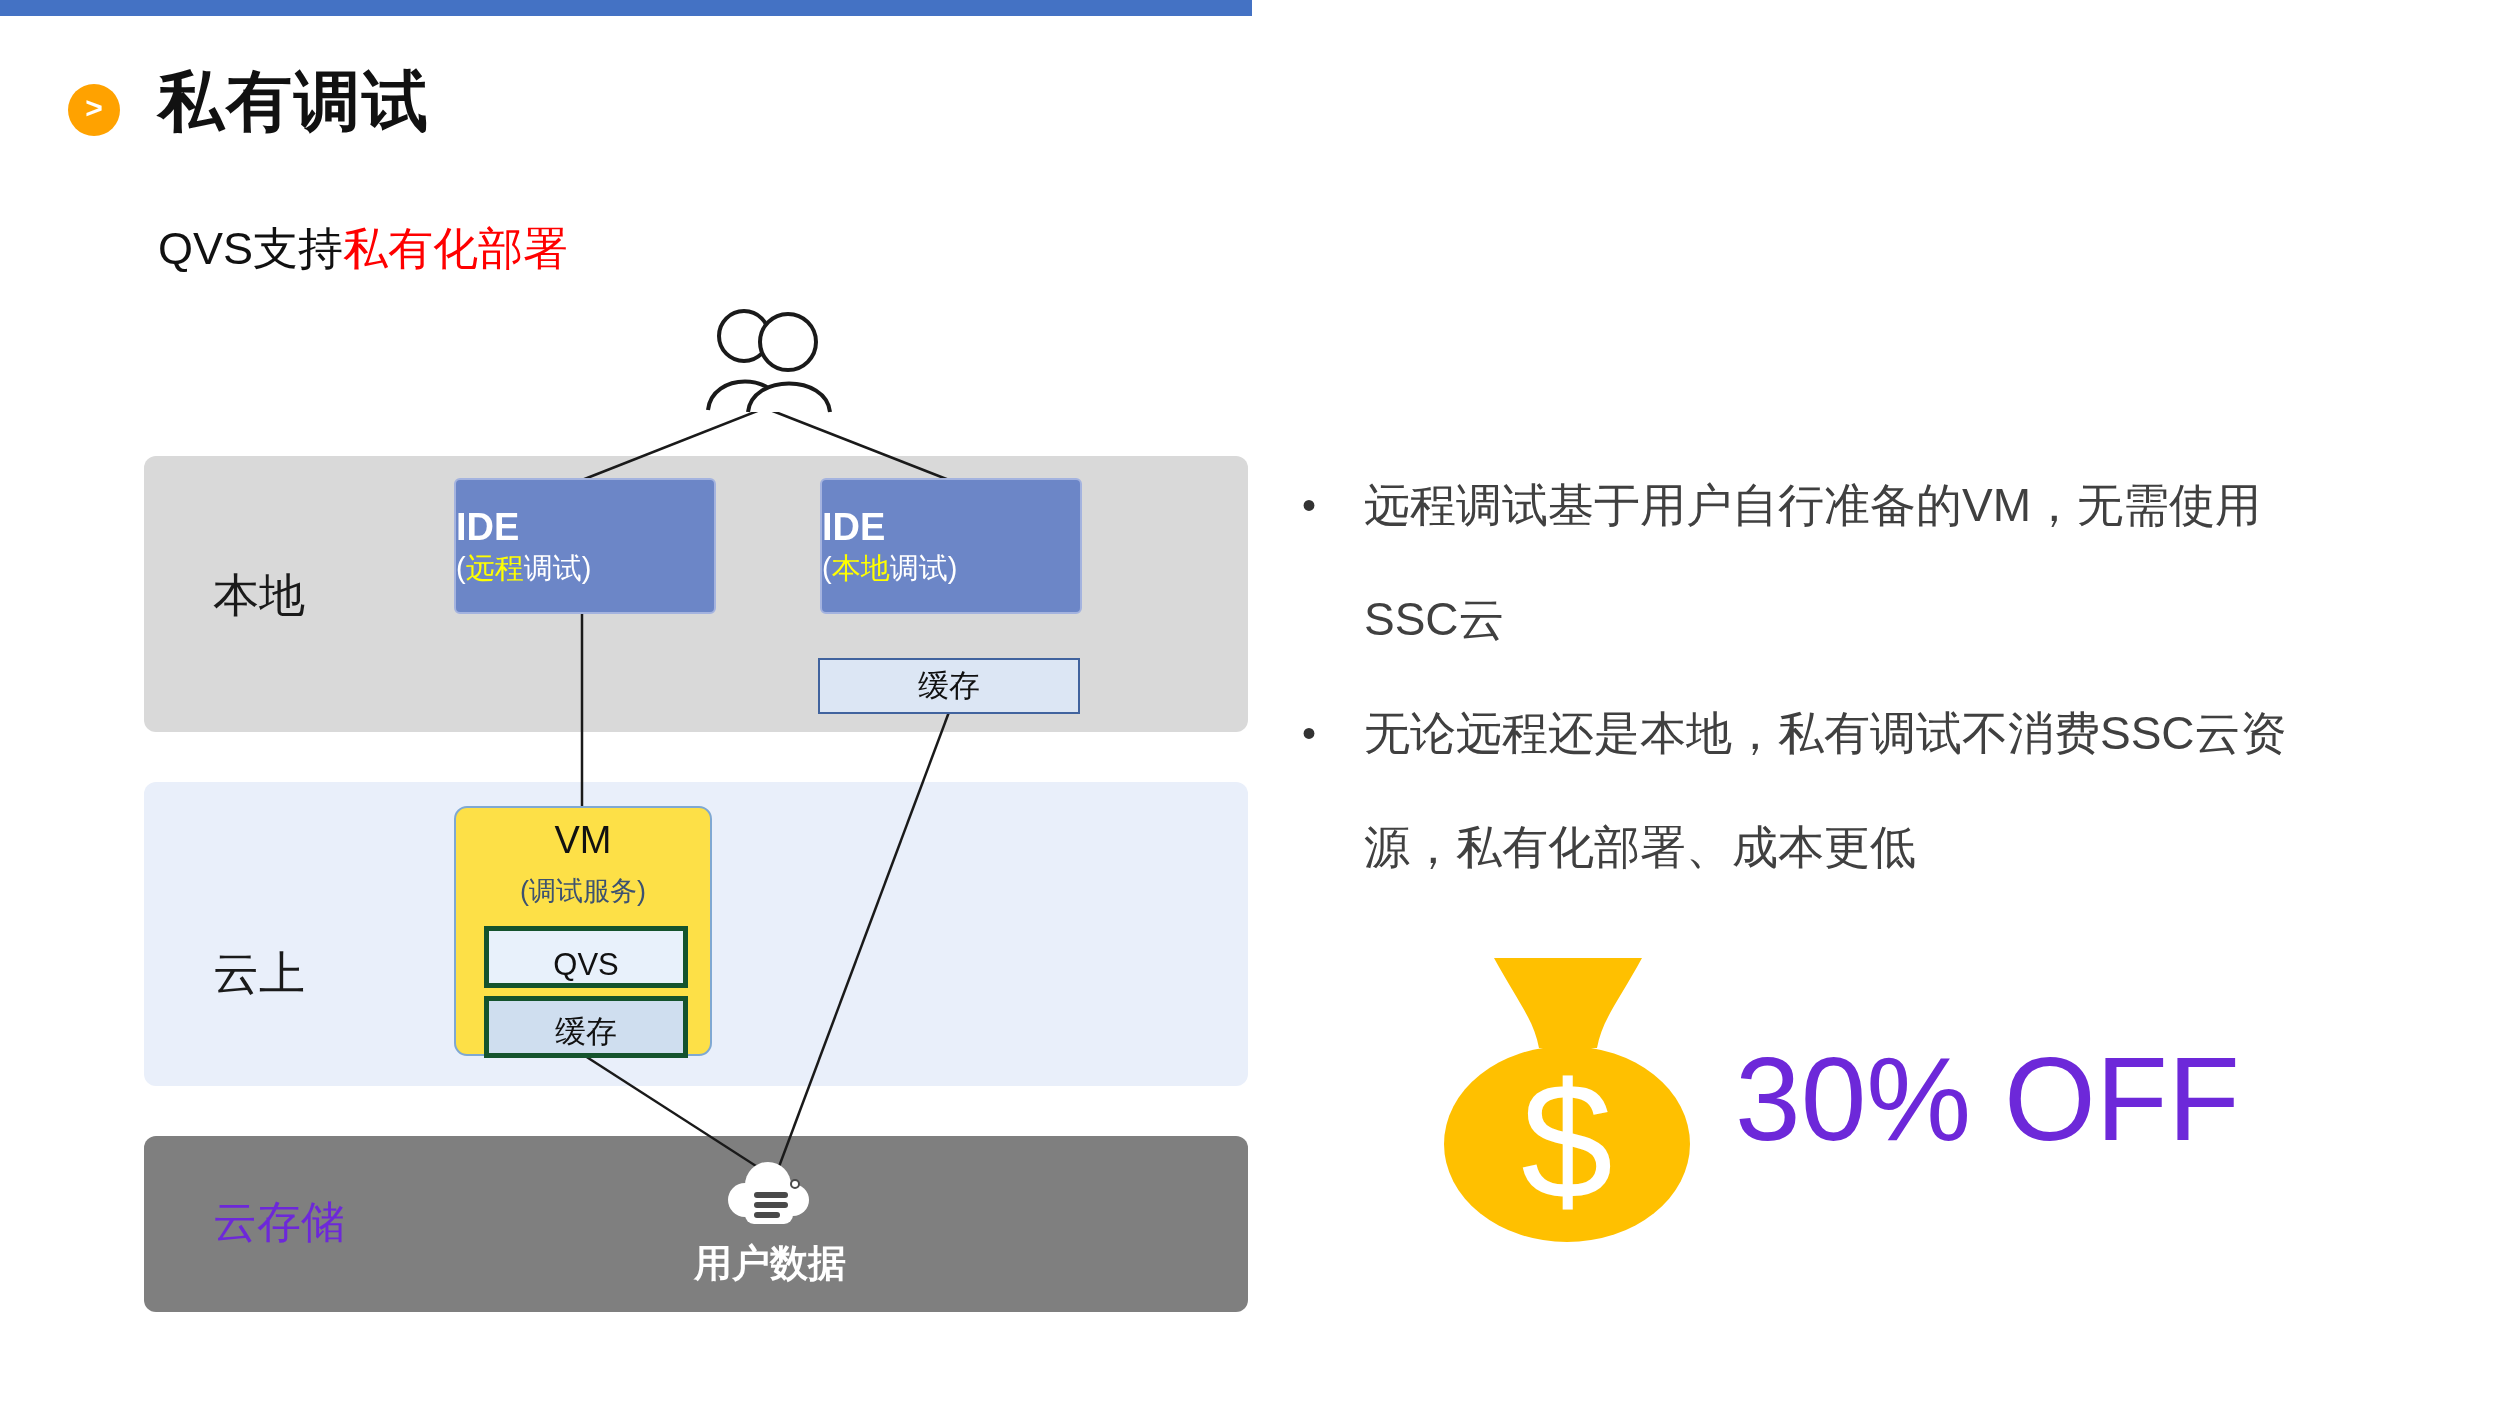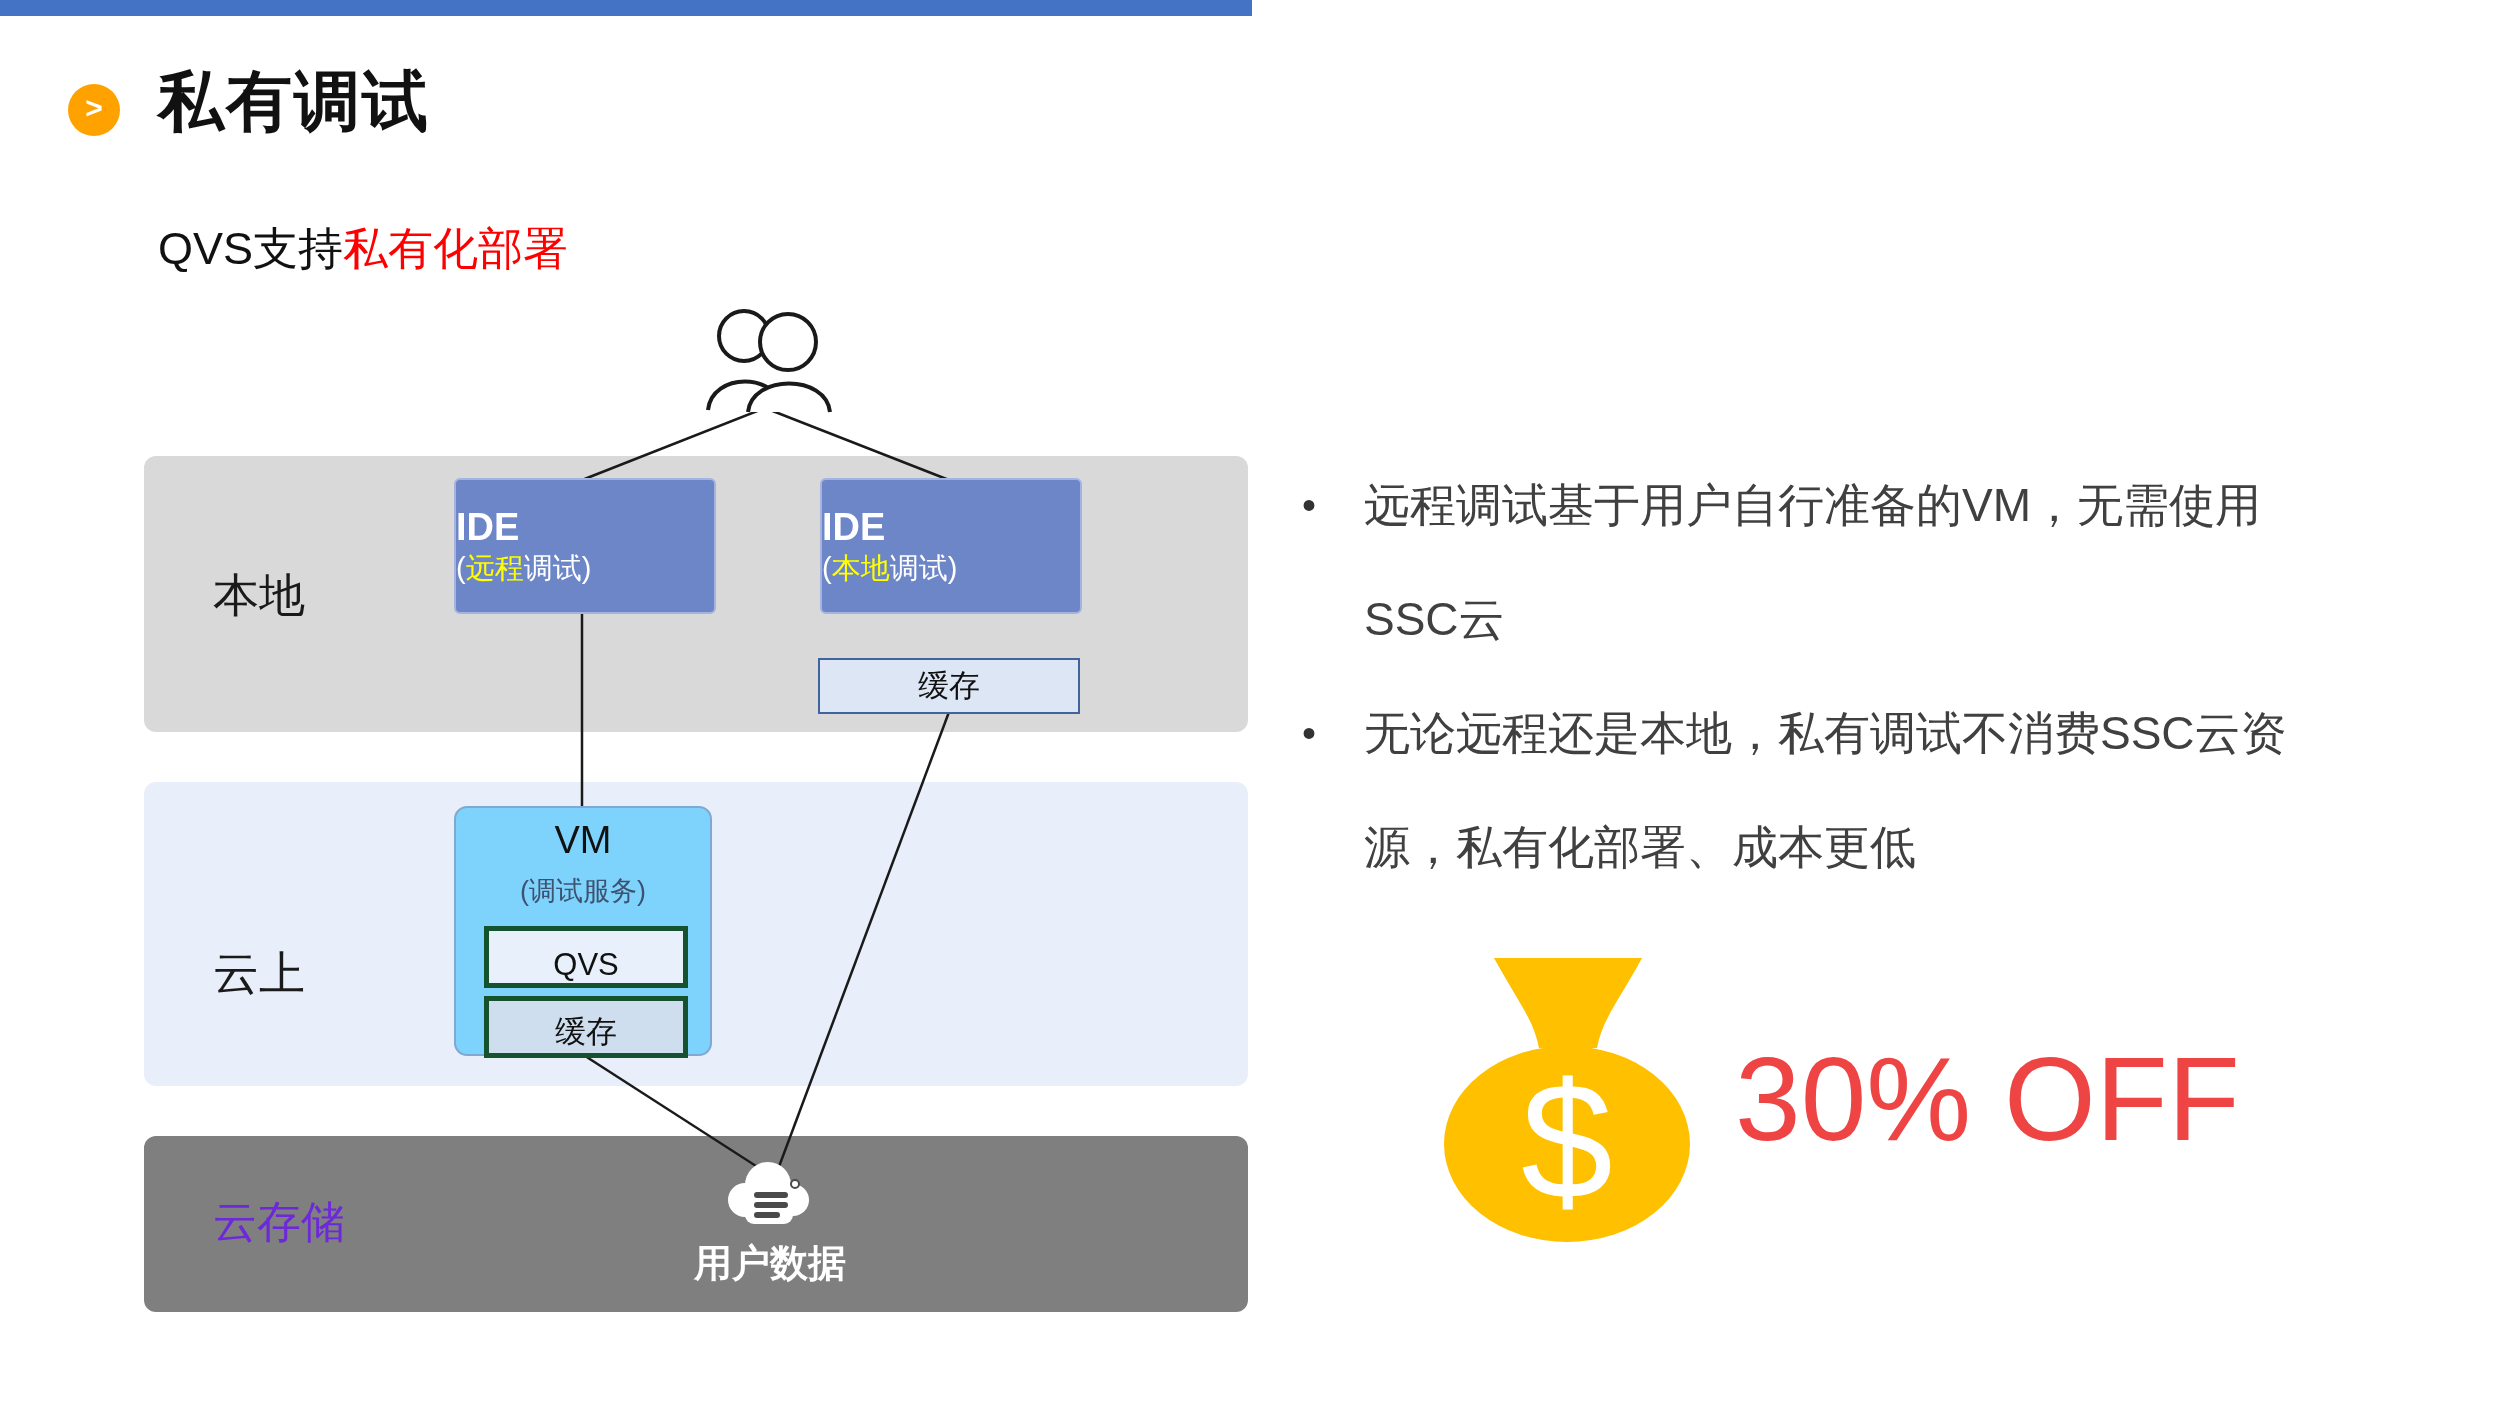--- a/index.html
+++ b/index.html
@@ -48,21 +48,21 @@
 
   
   .cache-box {
     position:absolute; left:818px; top:658px; width:258px; height:52px; background:#DCE6F4;
     border:2px solid #41639E; display:flex; align-items:center; justify-content:center;
     font-size:31px; color:#111111; z-index:3;
   }
 
   
   .vm-box {
-    position:absolute; left:454px; top:806px; width:254px; height:246px; background:#7dd3fc;
+    position:absolute; left:454px; top:806px; width:254px; height:246px; background:#fde047;
     border:2px solid #7FA8D2; border-radius:13px; z-index:3;
   }
   .vm-title { text-align:center; margin-top:12px; font-size:38px; color:#111111; line-height:1.1; }
   .vm-sub   { text-align:center; font-size:27px; color:#3D5270; margin-top:11px; }
   .vm-inner {
     position:absolute; left:28px; width:194px; height:52px; border:5px solid #14532d;
     display:flex; align-items:flex-end; justify-content:center; font-size:31px; color:#111111;
   }
   .vm-inner.qvs     { top:118px; background:#E8F1FB; }
   .vm-inner.vmcache { top:188px; background:#CFDEEF; }
@@ -70,21 +70,21 @@
   
   .user-data { position:absolute; left:655px; top:1238px; width:230px; text-align:center; font-size:38px; color:#ffffff; z-index:3;font-weight:bold; }
 
   
   .bullets { position:absolute; left:1302px; top:448px; z-index:3; }
   .bullet { display:flex; }
   .bullet .dot { width:62px; font-size:40px; line-height:114px; color:#333333; }
   .bullet-text span { display:block; font-size:46px; line-height:114px; color:#404040; white-space:nowrap; }
 
   
-  .promo-text { position:absolute; left:1735px; top:1032px; font-size:118px; color:#ef4444; line-height:1.15; z-index:3; white-space:nowrap; }
+  .promo-text { position:absolute; left:1735px; top:1032px; font-size:118px; color:#6d28d9; line-height:1.15; z-index:3; white-space:nowrap; }
 </style>
 </head>
 <body>
 
 <div class="slide">
 
   <div class="top-bar"></div>
 
   <div class="title-icon">
     <span class="chev">&gt;</span>

